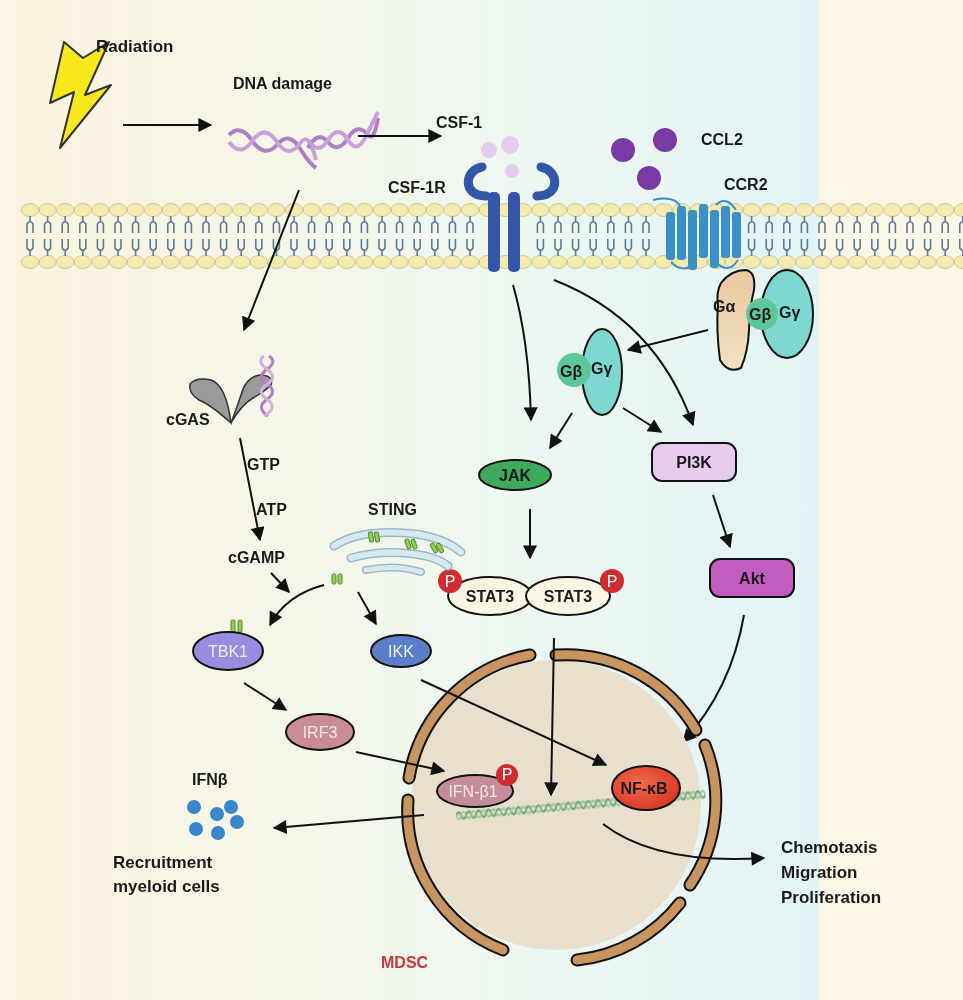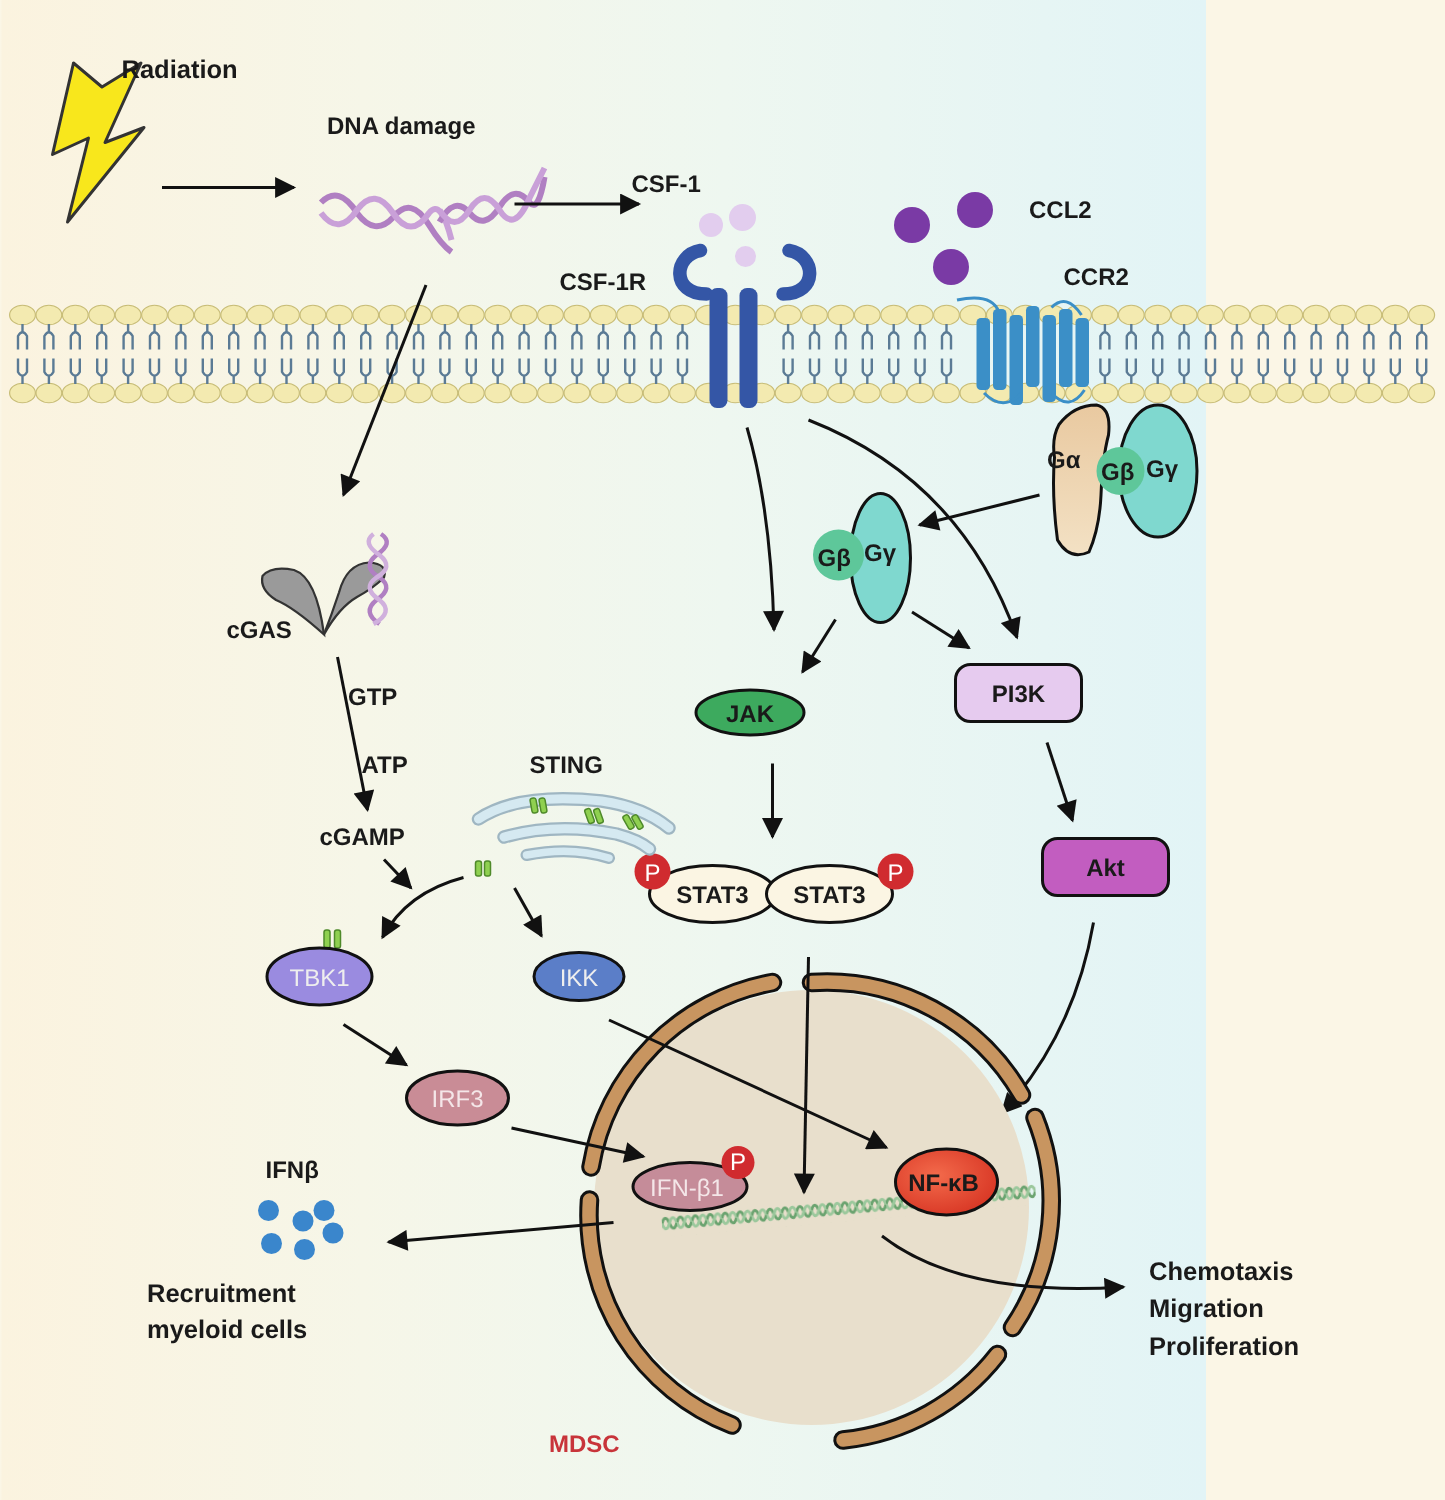--- a/index.html
+++ b/index.html
@@ -1,17 +1,17 @@
 <!DOCTYPE html>
 <html><head>
 <meta charset="utf-8">
 <style>
   html, body { margin: 0; padding: 0; }
   body { width: 963px; height: 1000px; overflow: hidden; background: #fbf6e6; }
-  #canvas { position: absolute; left: 1px; top: 0; width: 803px; height: 1000px;
+  #canvas { position: absolute; left: 16px; top: 0; width: 803px; height: 1000px;
     background: linear-gradient(90deg, #fbf3df 0%, #f6f6e8 30%, #eef7f0 60%, #e2f4f6 100%); }
   svg { position: absolute; left: 0; top: 0; }
   .lbl { font-family: "Liberation Sans", sans-serif; font-weight: bold; fill: #1a1a1a; }
   .lbl-16 { font-size: 16px; }
   .lbl-17 { font-size: 17px; }
   .lbl-inner { font-family: "Liberation Sans", sans-serif; font-size: 16px; }
   .arrow { stroke: #111; stroke-width: 2; fill: none; }
 </style>
 </head>
 <body>

